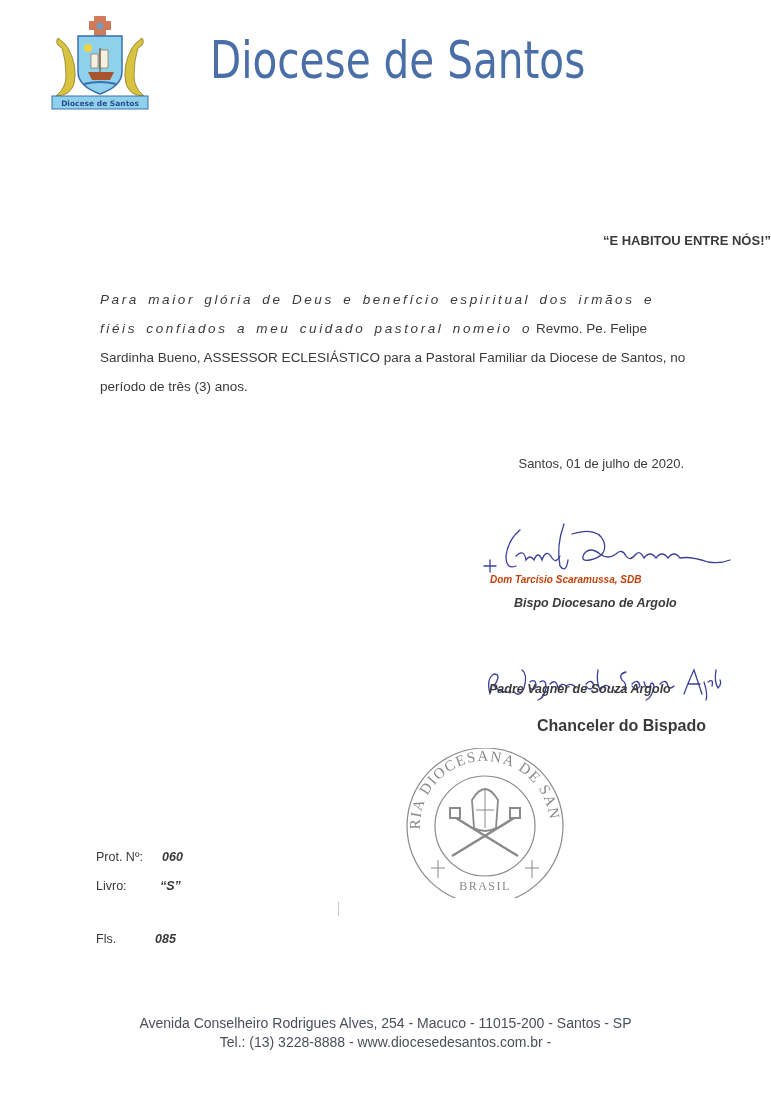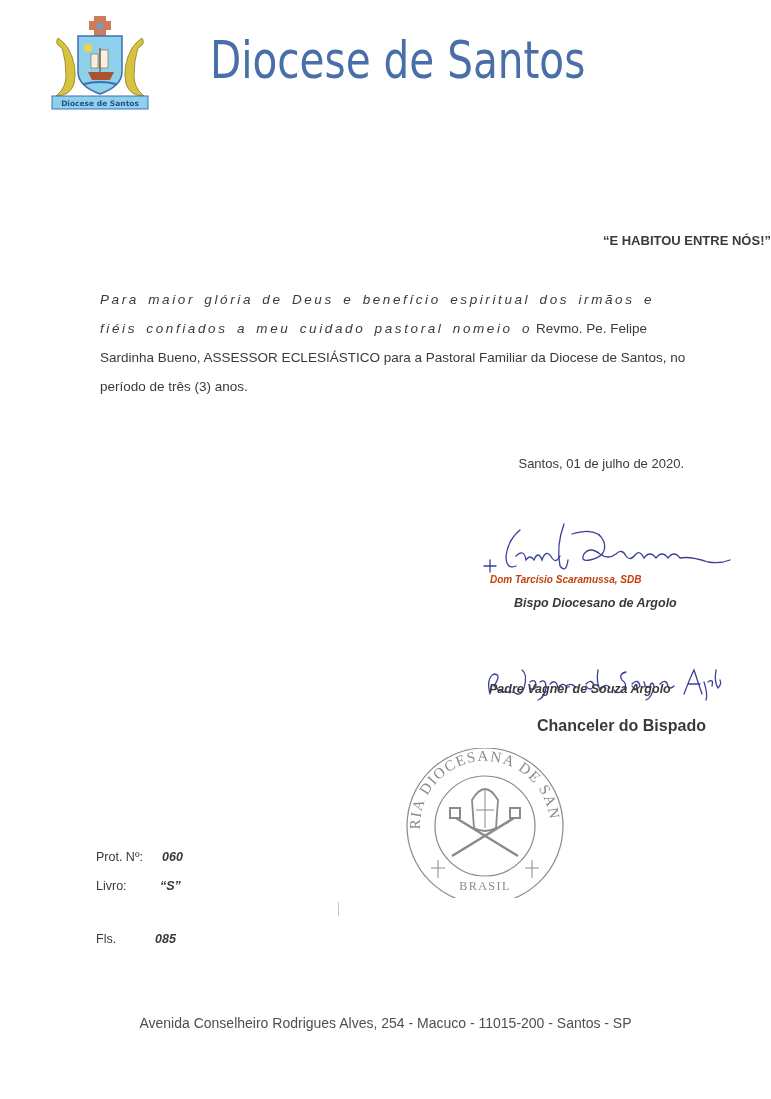--- a/index.html
+++ b/index.html
@@ -131,13 +131,14 @@
 </div>
 <div class="abs meta" style="top:932px;">
   <span>Fls.</span>
   <span class="v" style="left:59px;">085</span>
 </div>
 
 <div class="abs tick"></div>
 
 <div class="abs footer">
   <div>Avenida Conselheiro Rodrigues Alves, 254 - Macuco - 11015-200 - Santos - SP</div>
+  <div>Tel.: (13) 3228-8888 -  www.diocesedesantos.com.br -</div>
 </div>
 
 </body></html>

